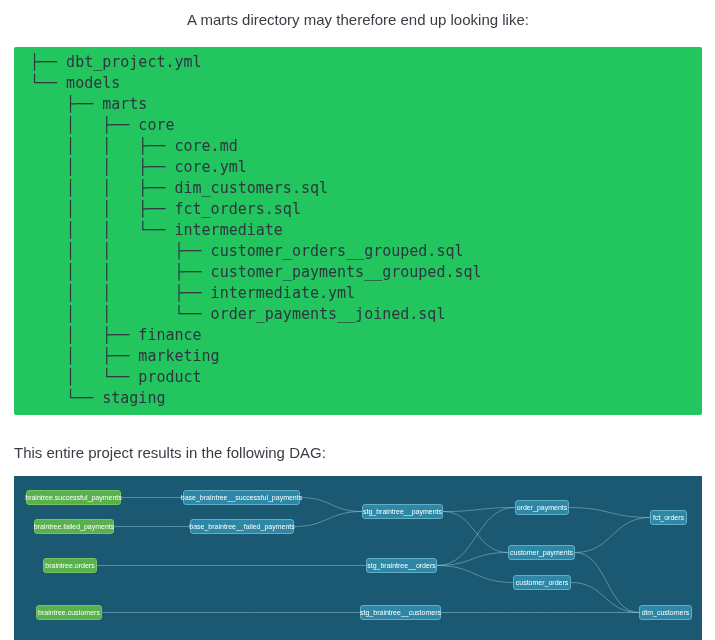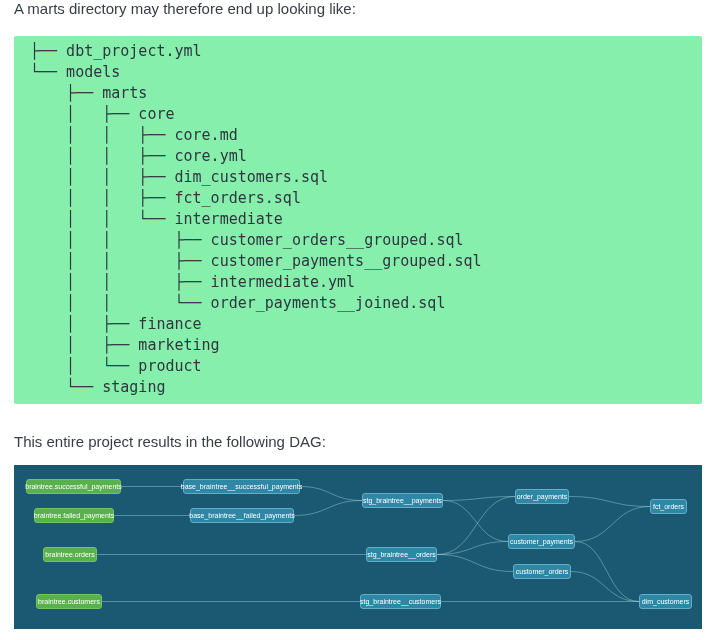--- a/index.html
+++ b/index.html
@@ -15,27 +15,29 @@
   .content {
     padding: 0 13px 0 14px;
   }
   .para {
     font-size: 15px;
     line-height: 18px;
     margin: 0;
     color: #383d45;
   }
   .para.first {
+    margin-top: 11px;
+    text-align: center;
   }
   .para.second {
     margin-top: 29px;
   }
   pre.code-block {
     margin: 18px 0 8px 0;
-    background: #86efac;
+    background: #22c55e;
     border-radius: 2px;
     padding: 5px 16px;
     font-family: "DejaVu Sans Mono", monospace;
     font-size: 15px;
     line-height: 21px;
     color: #2f3640;
     box-sizing: border-box;
     width: 688px;
     height: 368px;
     overflow: hidden;

